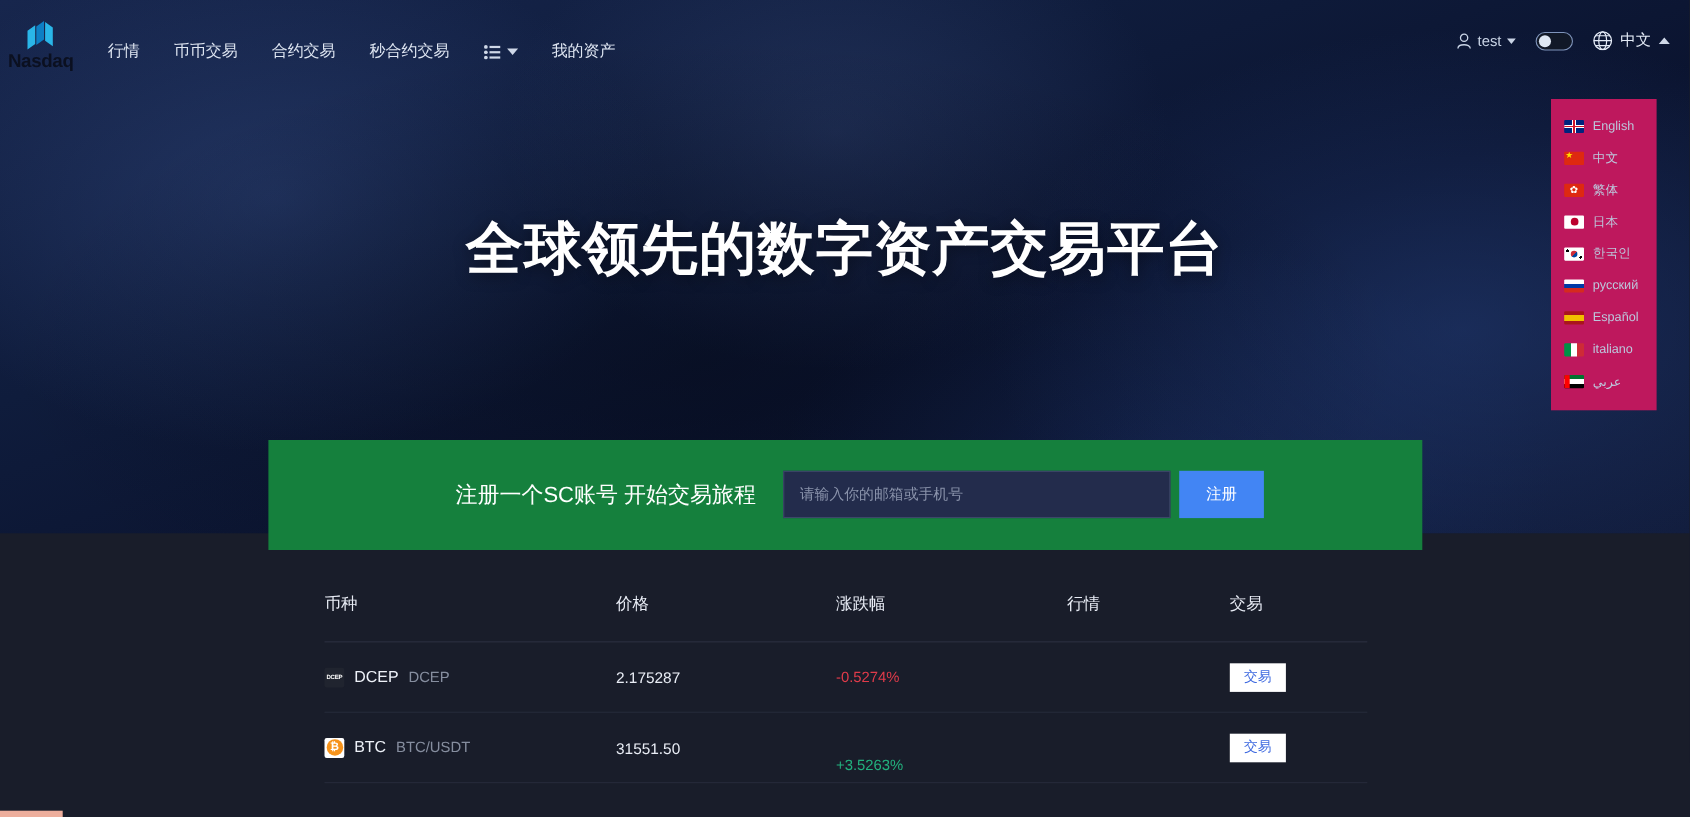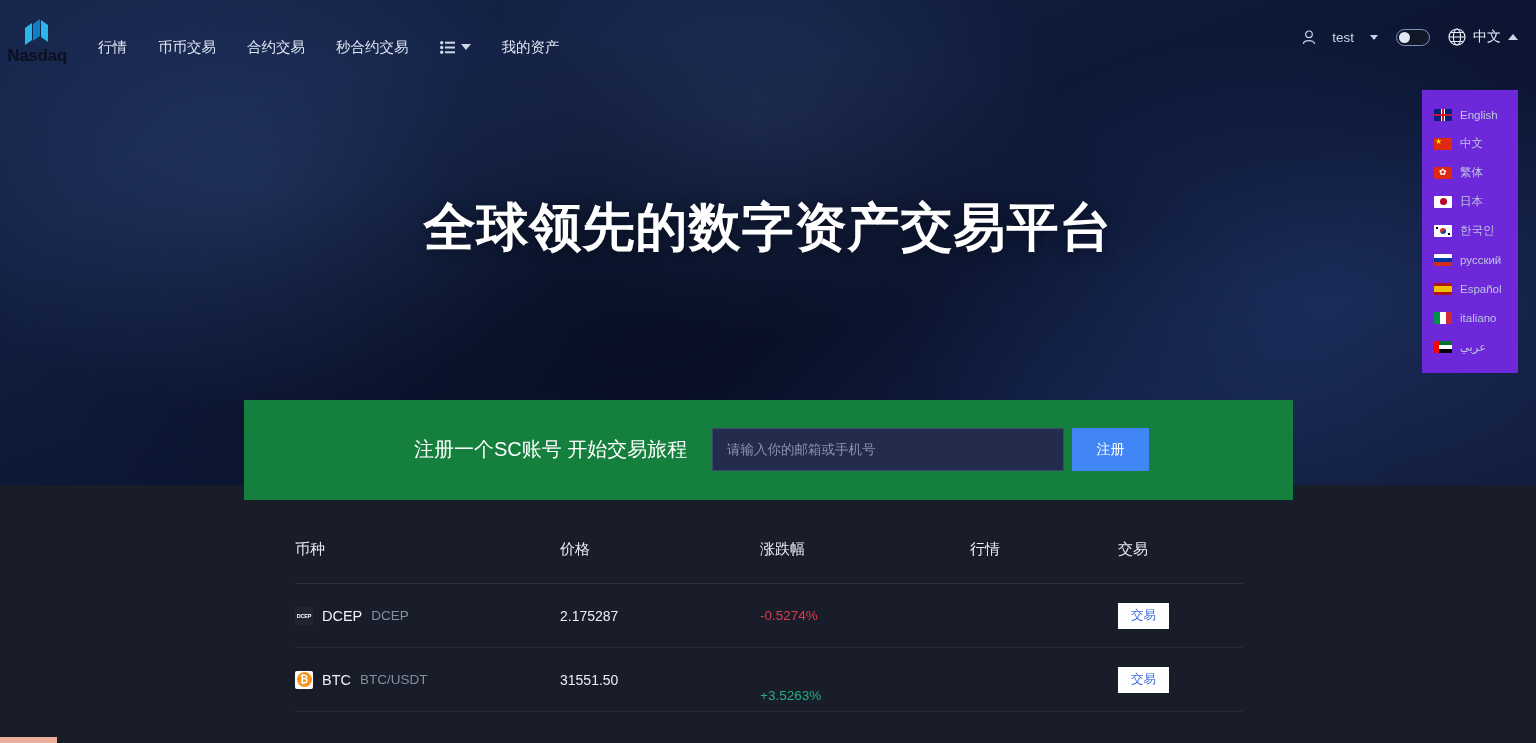--- a/index.html
+++ b/index.html
@@ -58,43 +58,43 @@
   }
   .caret-up {
     width: 0; height: 0; border-left: 5px solid transparent;
     border-right: 5px solid transparent; border-bottom: 6px solid #cfd8e8;
   }
 
   .nav-right {
     position: absolute; right: 18px; top: 28px;
     display: flex; align-items: center; gap: 18px;
   }
-  .user-box { display: flex; align-items: center; gap: 16px; cursor: pointer; }
+  .user-box { display: flex; align-items: center; gap: 5px; cursor: pointer; }
   .user-name { color: #c9d4e6; font-size: 13.5px; }
   .caret-down-sm {
     width: 0; height: 0; border-left: 4.5px solid transparent;
     border-right: 4.5px solid transparent; border-top: 5.5px solid #c9d4e6;
   }
   .toggle {
     width: 34px; height: 17px; border-radius: 9px;
     background: #111827; border: 1px solid #7f94bb;
     position: relative; cursor: pointer;
   }
   .toggle .knob {
     position: absolute; left: 2px; top: 2px;
     width: 11px; height: 11px; border-radius: 50%; background: #dfe7f4;
   }
   .lang-box { display: flex; align-items: center; gap: 7px; cursor: pointer; }
   .lang-label { color: #e4ebf7; font-size: 14px; }
 
   
   .lang-menu {
-    position: absolute; right: 0; top: 62px;
+    position: absolute; right: 12px; top: 62px;
     width: 96px; padding: 10px 0 12px 0;
-    background: #6d28d9; z-index: 40;
+    background: #be185d; z-index: 40;
   }
   .lang-item {
     display: flex; align-items: center; gap: 8px;
     height: 29px; padding-left: 12px; cursor: pointer;
   }
   .lang-item .flag {
     width: 18px; height: 12px; flex: 0 0 18px;
     border-radius: 1px; overflow: hidden; position: relative;
   }
   .lang-item .txt { color: #bcc7dc; font-size: 11.5px; white-space: nowrap; }

